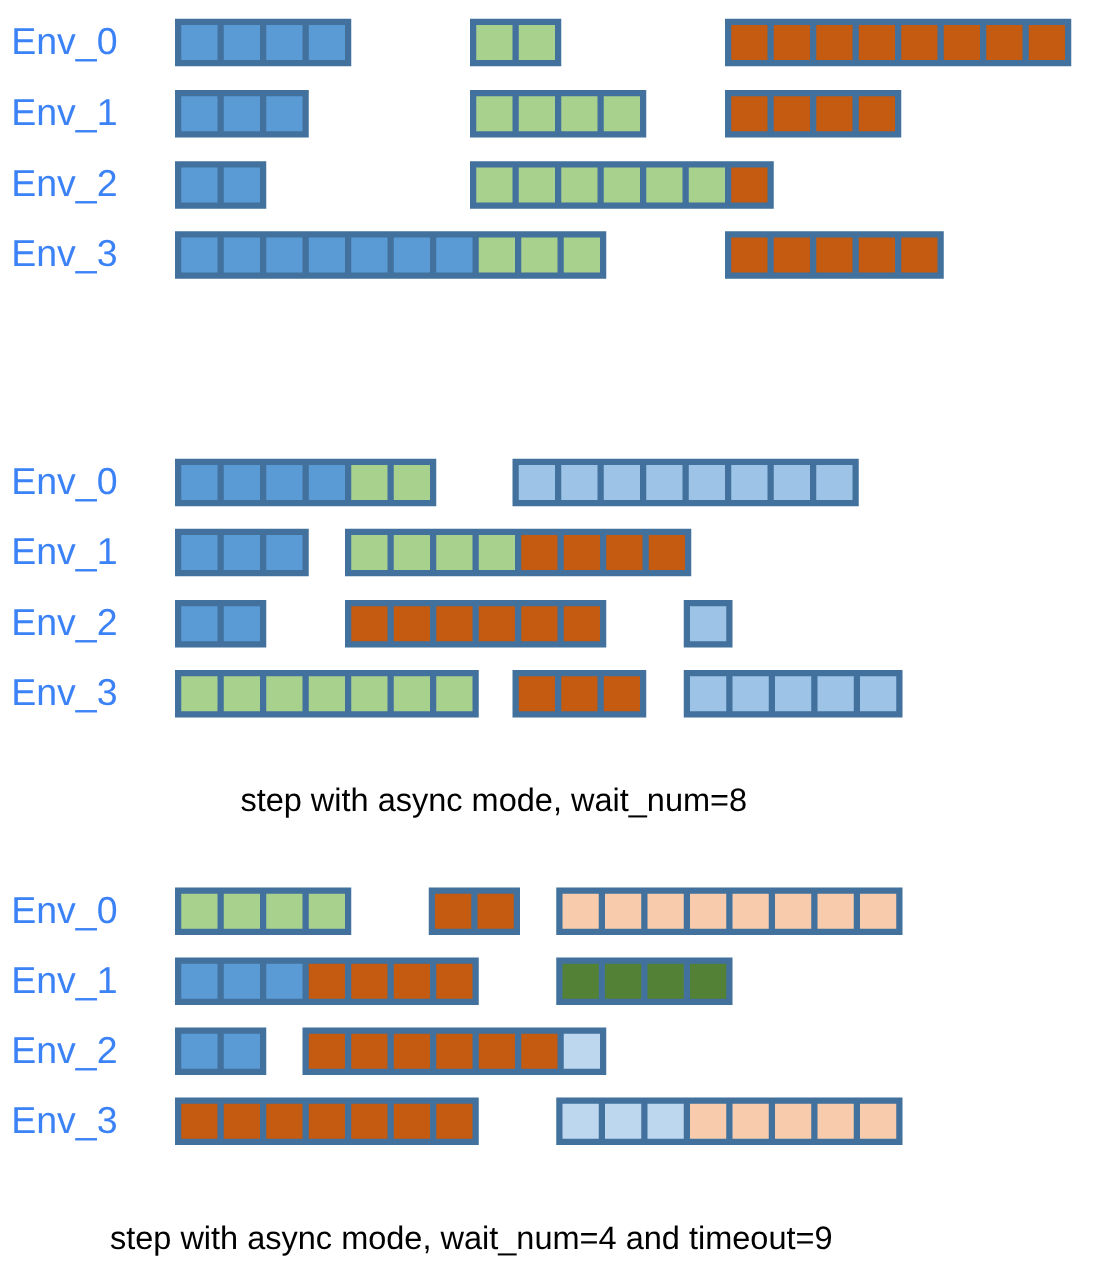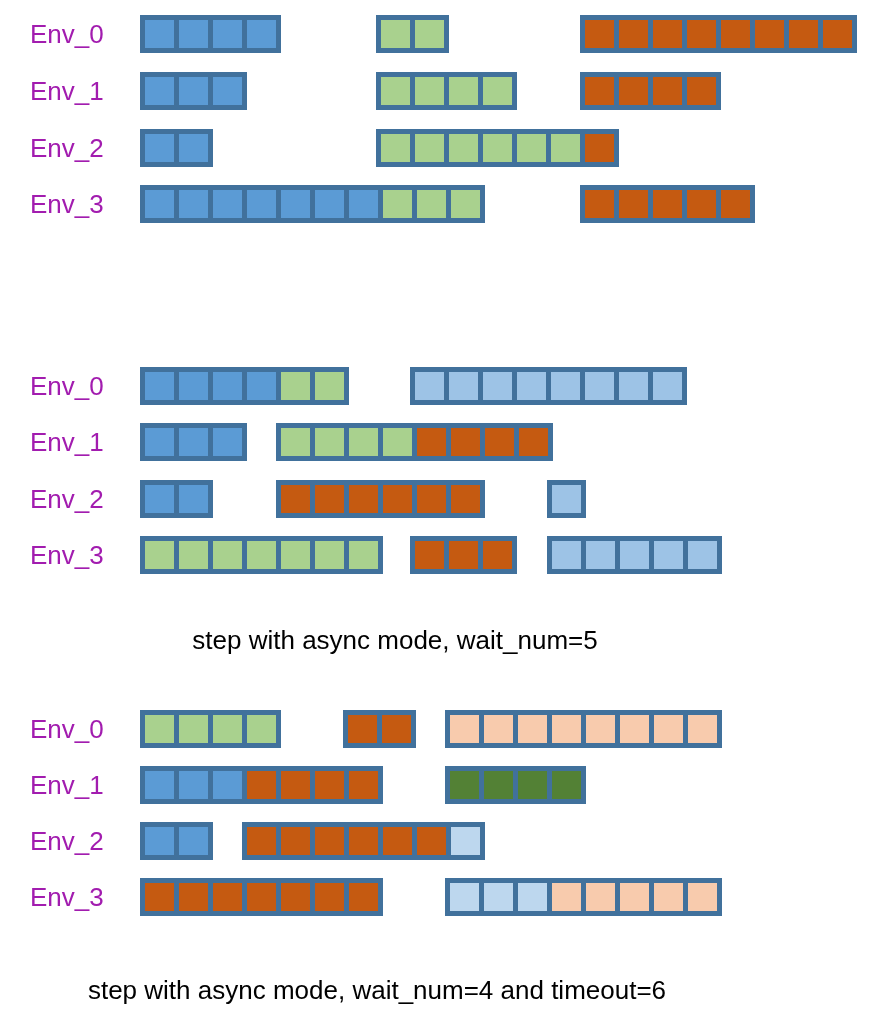--- a/index.html
+++ b/index.html
@@ -6,27 +6,27 @@
   #stage {
     position: relative;
     width: 882px;
     height: 1020px;
     background: #ffffff;
     font-family: "Liberation Sans", sans-serif;
     overflow: hidden;
   }
   .env-label {
     position: absolute;
-    left: 30px;
+    left: 9px;
     width: 112px;
     height: 38px;
     display: flex;
     align-items: center;
-    font-size: 26px;
-    color: #a21caf;
+    font-size: 30px;
+    color: #3b82f6;
     white-space: nowrap;
   }
   .segment {
     position: absolute;
     display: inline-flex;
     padding: 5px;
     gap: 5px;
     background: #41719C;
     box-sizing: border-box;
     height: 38px;
@@ -45,22 +45,22 @@
     white-space: nowrap;
   }
   .cap1 { left: 93px; top: 279px; }
   .cap2 { left: 95px; top: 625px; }
   .cap3 { left: 77px; top: 975px; }
 </style>
 </head>
 <body>
 
 <div id="stage">
-  <div class="caption cap2">step with async mode, wait_num=5</div>
-  <div class="caption cap3">step with async mode, wait_num=4 and timeout=6</div>
+  <div class="caption cap2">step with async mode, wait_num=8</div>
+  <div class="caption cap3">step with async mode, wait_num=4 and timeout=9</div>
 <div class="env-label" style="top: 15px;">Env_0</div>
     <div class="segment" style="left: 140px; top: 15px;">
       <div class="cell" style="background: rgb(91, 155, 213);"></div>
       <div class="cell" style="background: rgb(91, 155, 213);"></div>
       <div class="cell" style="background: rgb(91, 155, 213);"></div>
       <div class="cell" style="background: rgb(91, 155, 213);"></div>
     </div>
     <div class="segment" style="left: 376px; top: 15px;">
       <div class="cell" style="background: rgb(169, 209, 142);"></div>
       <div class="cell" style="background: rgb(169, 209, 142);"></div>

